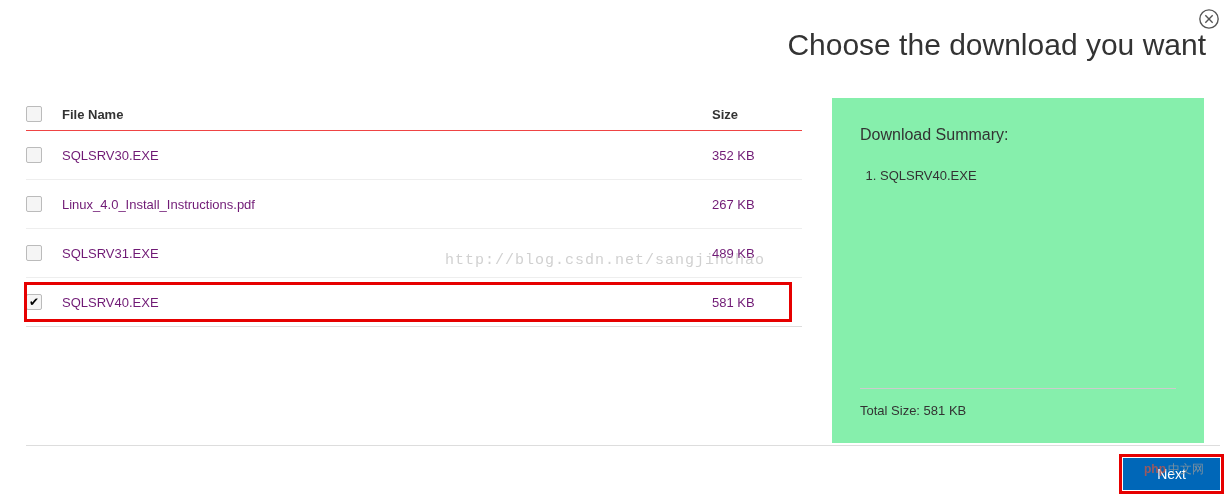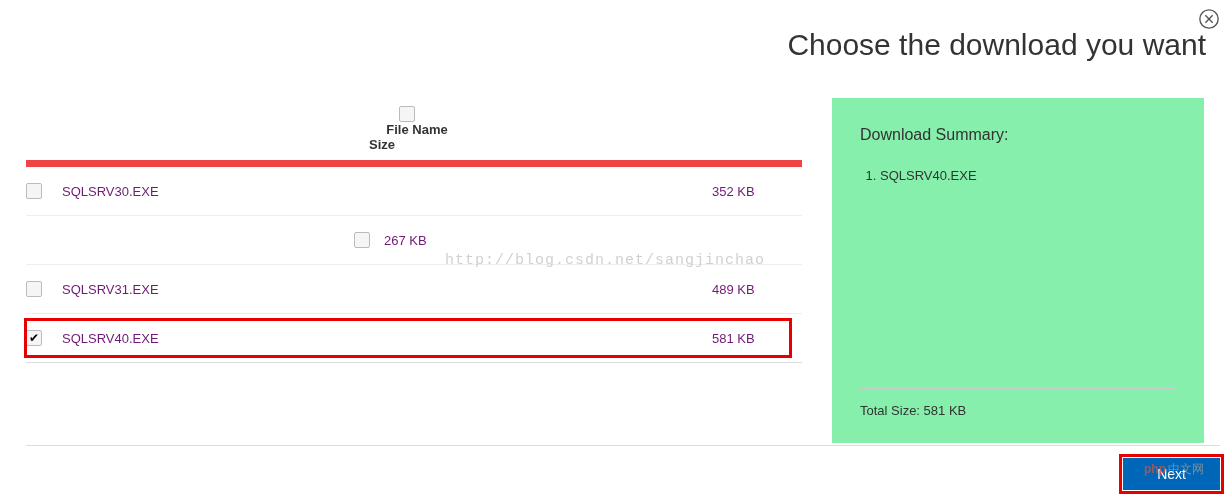--- a/index.html
+++ b/index.html
@@ -38,25 +38,24 @@
       gap: 30px;
     }
     .file-panel {
       flex: 1;
       max-width: 776px;
     }
     .table-header {
       display: flex;
       align-items: center;
       padding: 8px 0;
-      border-bottom: 7px solid #ef4444;
+      border-bottom: 1px solid #ef4444;
       font-size: 13px;
       font-weight: 600;
       color: #333;
-      flex-direction: column;
     }
     .col-check { width: 30px; display: flex; align-items: center; }
     .col-name { flex: 1; padding-left: 6px; }
     .col-size { width: 90px; text-align: left; }
     .file-row {
       display: flex;
       align-items: center;
       padding: 16px 0;
       border-bottom: 1px solid #eee;
       font-size: 13px;
@@ -200,20 +199,21 @@
             <div class="col-check">
               <span class="checkbox"></span>
             </div>
             <div class="col-name">SQLSRV30.EXE</div>
             <div class="col-size">352 KB</div>
           </div>
           <div class="file-row">
             <div class="col-check">
               <span class="checkbox"></span>
             </div>
+            <div class="col-name">Linux_4.0_Install_Instructions.pdf</div>
             <div class="col-size">267 KB</div>
           </div>
           <div class="file-row">
             <div class="col-check">
               <span class="checkbox"></span>
             </div>
             <div class="col-name">SQLSRV31.EXE</div>
             <div class="col-size">489 KB</div>
           </div>
           <div class="file-row">

